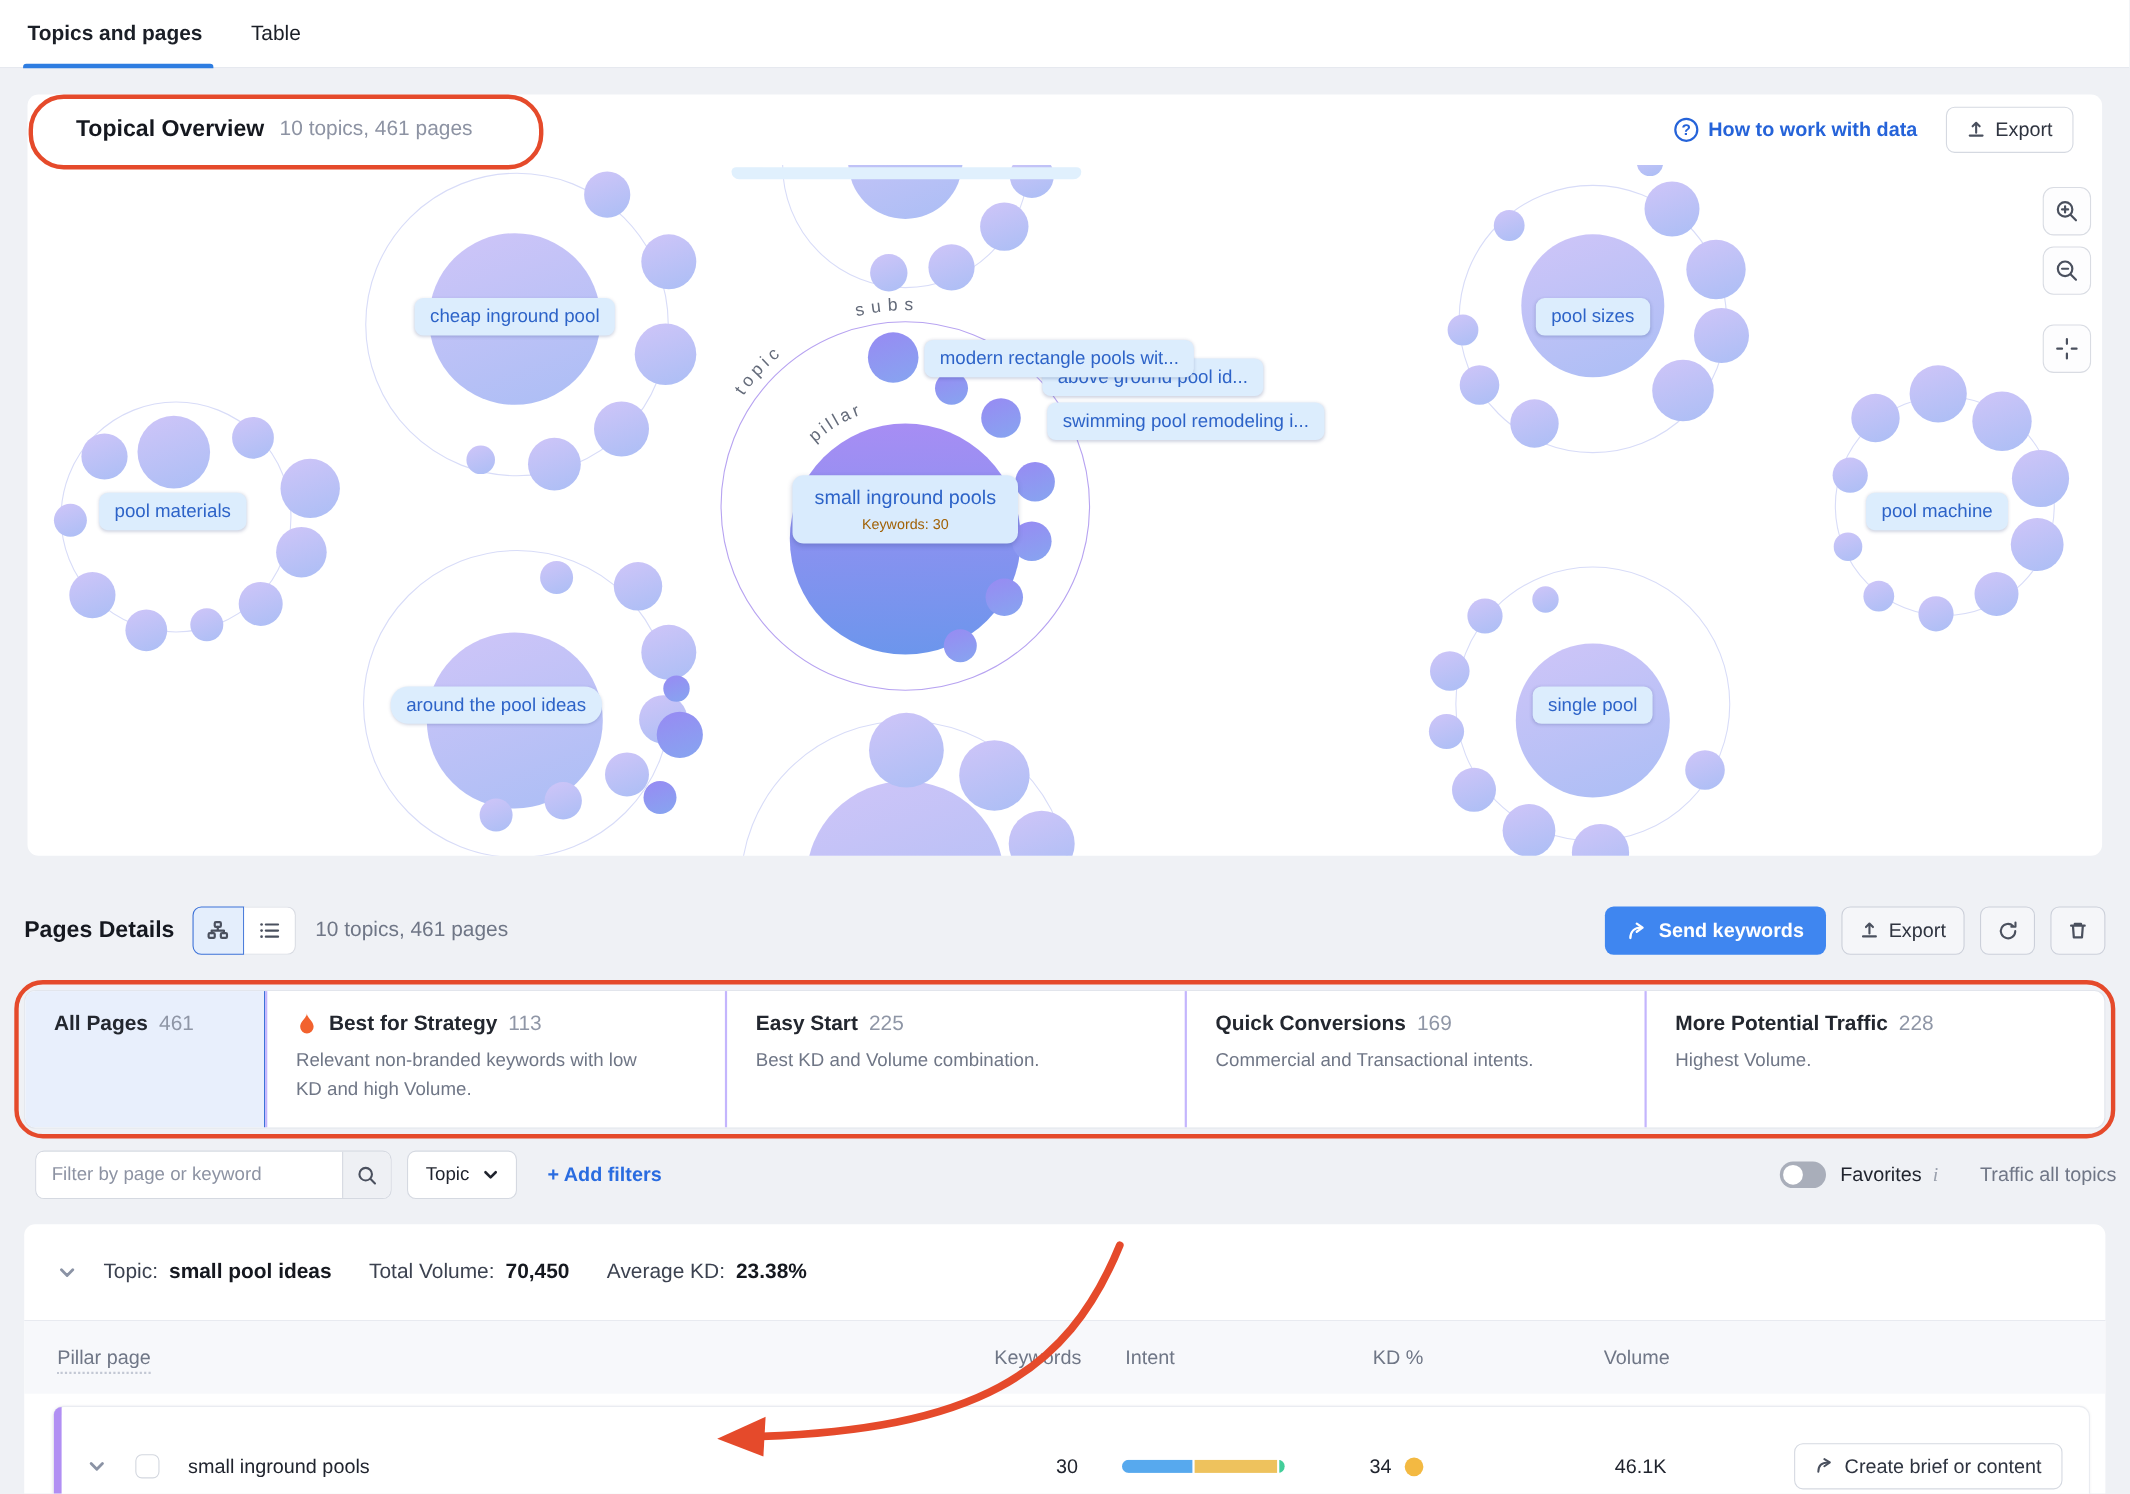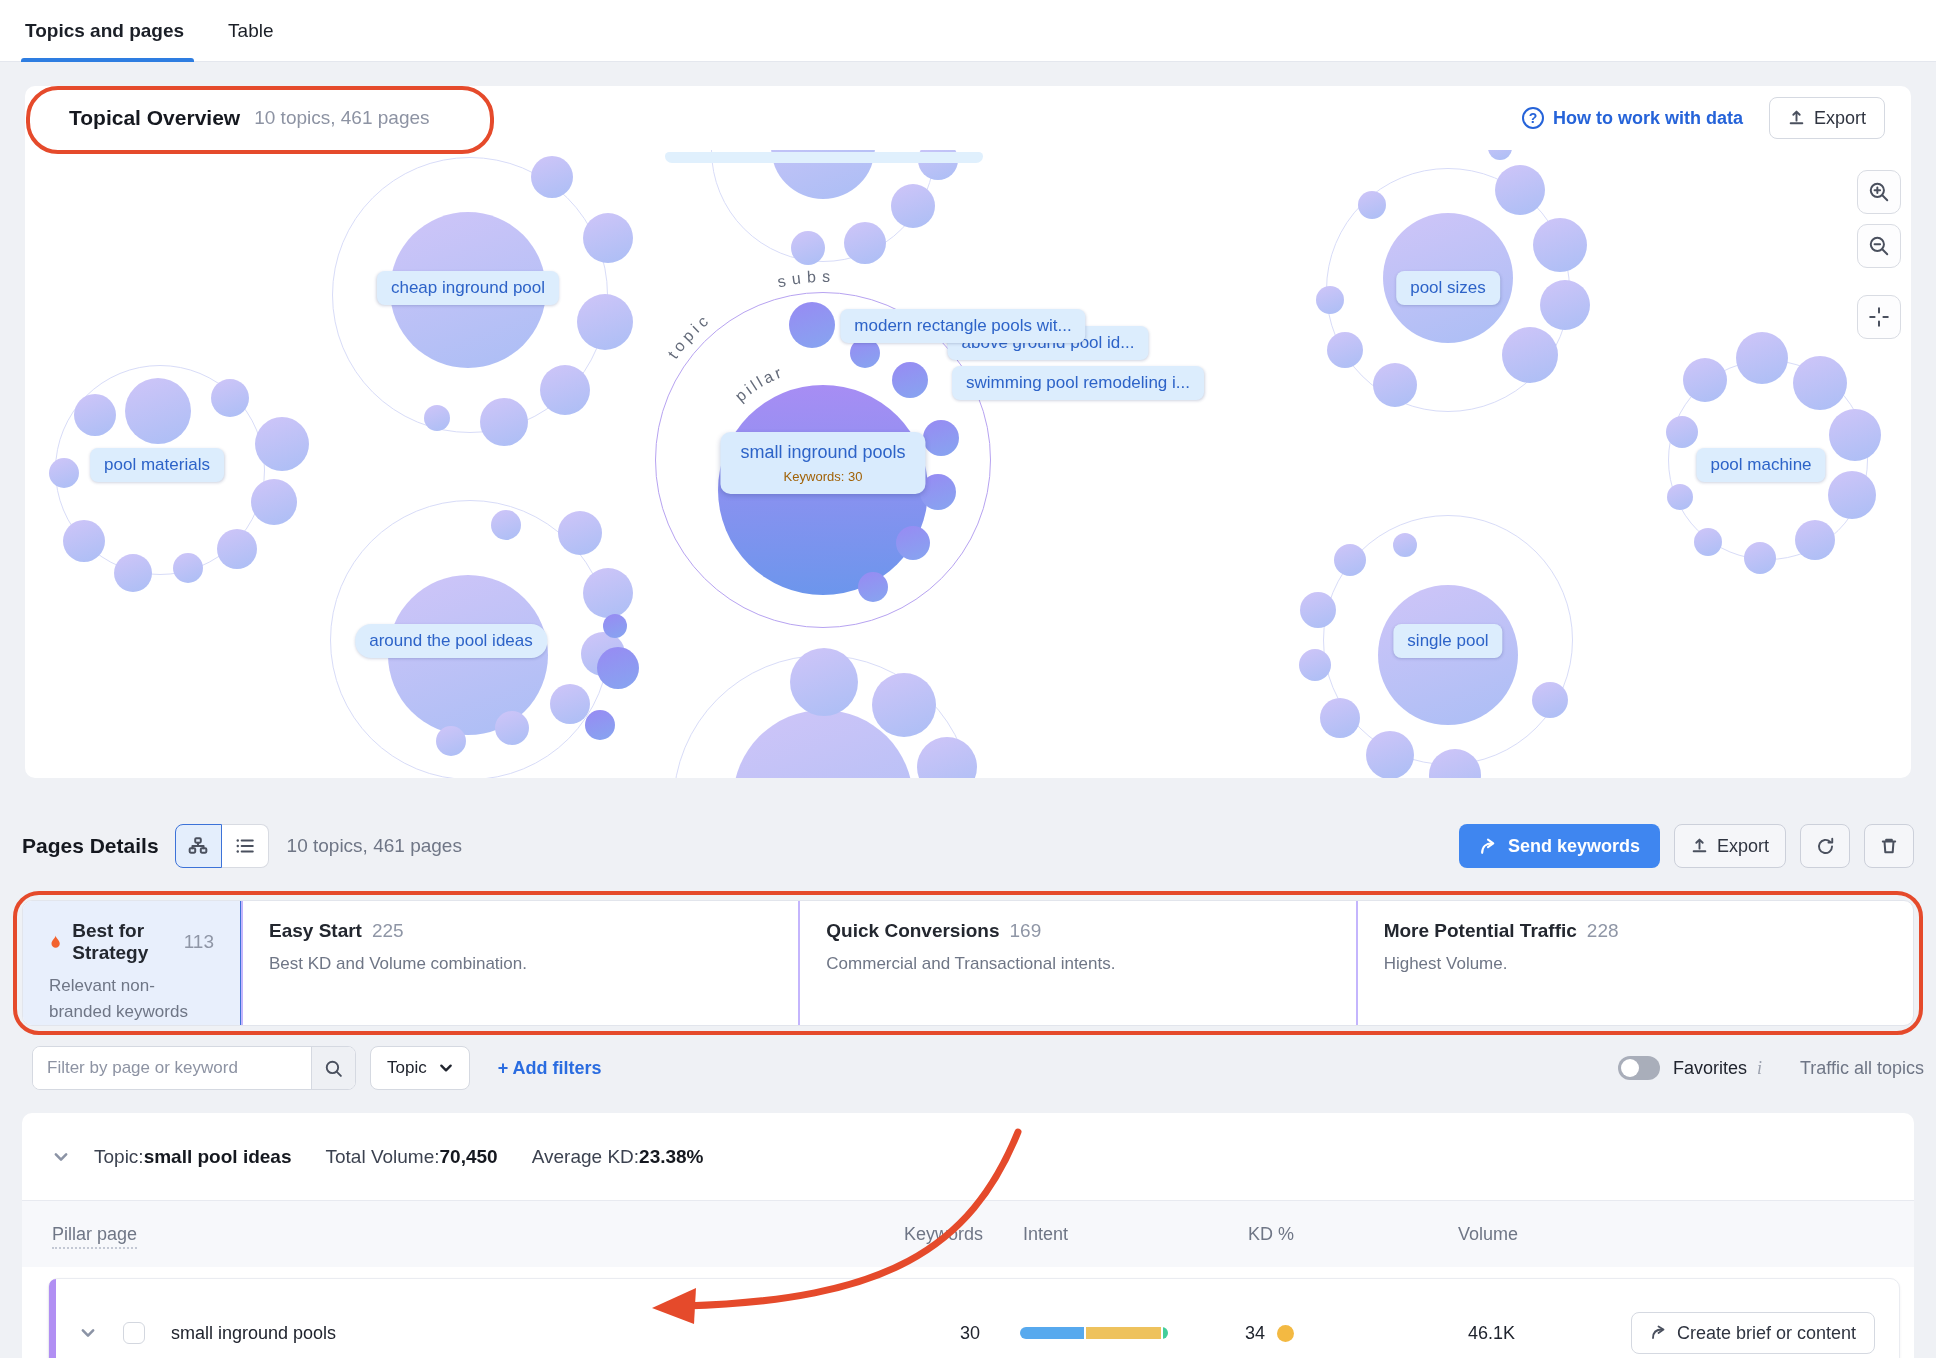--- a/index.html
+++ b/index.html
@@ -76,21 +76,21 @@
   .toggle{width:42px;height:24px;border-radius:12px;background:#a9aeba;position:relative;cursor:pointer;}
   .toggle .knob{position:absolute;left:3px;top:3px;width:18px;height:18px;border-radius:50%;background:#fff;}
   .fav-label{margin-left:13px;font-size:18px;color:#20242e;}
   .info-i{margin-left:10px;color:#9aa0ad;font-size:18px;font-family:"Liberation Serif",serif;font-style:italic;cursor:pointer;}
   .collapse{margin-left:38px;font-size:18px;color:#6f7686;cursor:pointer;}
 
   
   .tablepanel{position:absolute;left:22px;top:1113px;width:1892px;height:245px;background:#fff;border-radius:10px 10px 0 0;}
   .topicrow{height:88px;display:flex;align-items:center;padding:0 30px;border-bottom:1px solid #e8eaf0;font-size:19px;color:#3c4250;}
   .topicrow b{color:#15181f;}
-  .topicrow .lbl{}
+  .topicrow .lbl{margin-left:10px;}
   .topicrow .gap{margin-left:34px;}
   .thead{height:66px;background:#f7f8fb;display:grid;grid-template-columns:1fr 95px 225px 160px 150px 360px;align-items:center;font-size:18px;color:#6f7686;padding-right:36px;}
   .thead .c-name{padding-left:30px;}
   .dotted{border-bottom:2px dotted #c3c8d4;padding-bottom:3px;cursor:pointer;}
   .c-kw{text-align:right;}
   .c-int{padding-left:40px;}
   .c-kd{padding-left:40px;}
   .c-vol{text-align:right;}
   .c-act{text-align:right;}
   .rowcard{position:relative;margin:11px 14px 0 26px;height:110px;background:#fff;border:1px solid #eaecf1;border-radius:10px;box-shadow:0 1px 3px rgba(25,30,50,.06);display:grid;grid-template-columns:1fr 95px 225px 160px 150px 360px;align-items:center;padding-right:24px;}
@@ -333,20 +333,26 @@
       </button>
       <button class="btn-gray btn-icon">
         <svg width="18" height="18" viewBox="0 0 16 16">
             <path class="iconstroke" d="M2.5 4h11M5.5 4V2.5h5V4M4 4l.7 9.5h6.6L12 4"></path>
           </svg>
       </button>
     </div>
   </div>
 
   <div class="cards">
+      <div class="card selected">
+        <div class="card-title-row">
+          <div class="card-title">All Pages</div>
+          <div class="card-count">461</div>
+        </div>
+      </div>
       <div class="card">
         <div class="card-title-row">
           <svg width="20" height="22" viewBox="0 0 16 18">
             <path d="M8 .5C8.5 4 3 6.5 3 11a5 5 0 0 0 10 0C13 6.5 7.5 4 8 .5Z" fill="#f2622e"></path>
           </svg>
           <div class="card-title">Best for Strategy</div>
           <div class="card-count">113</div>
         </div>
         <div class="card-desc">Relevant non-branded keywords with low KD and high Volume.</div>
       </div>

